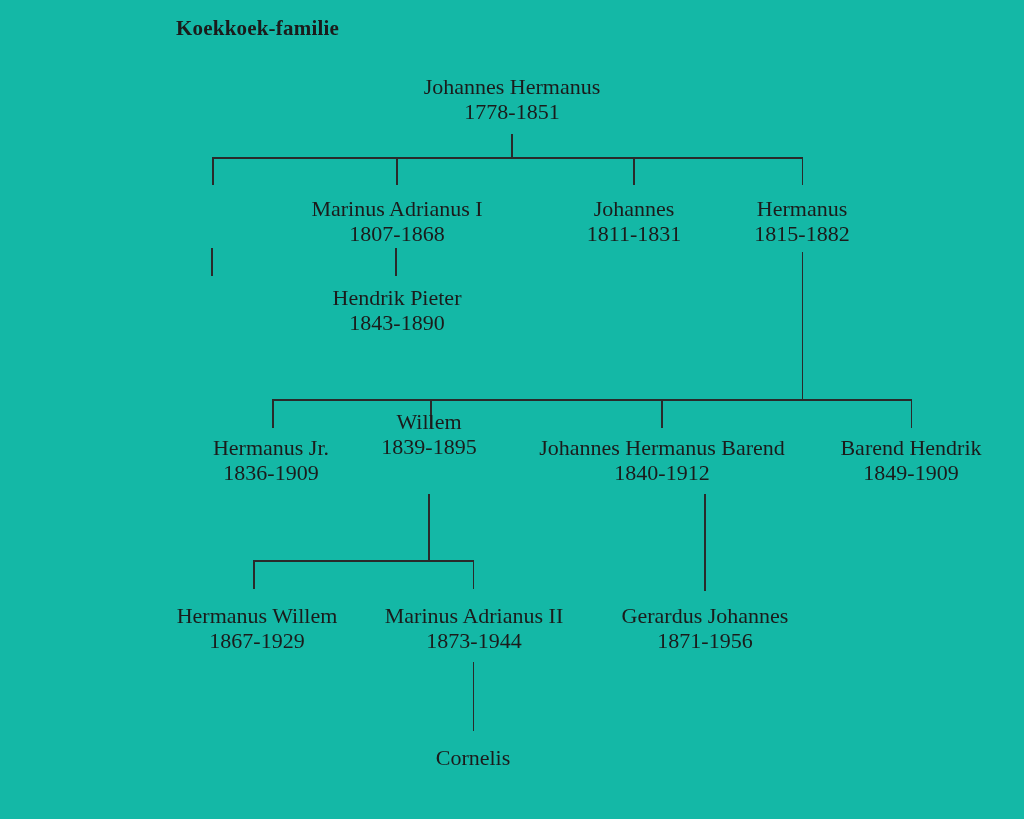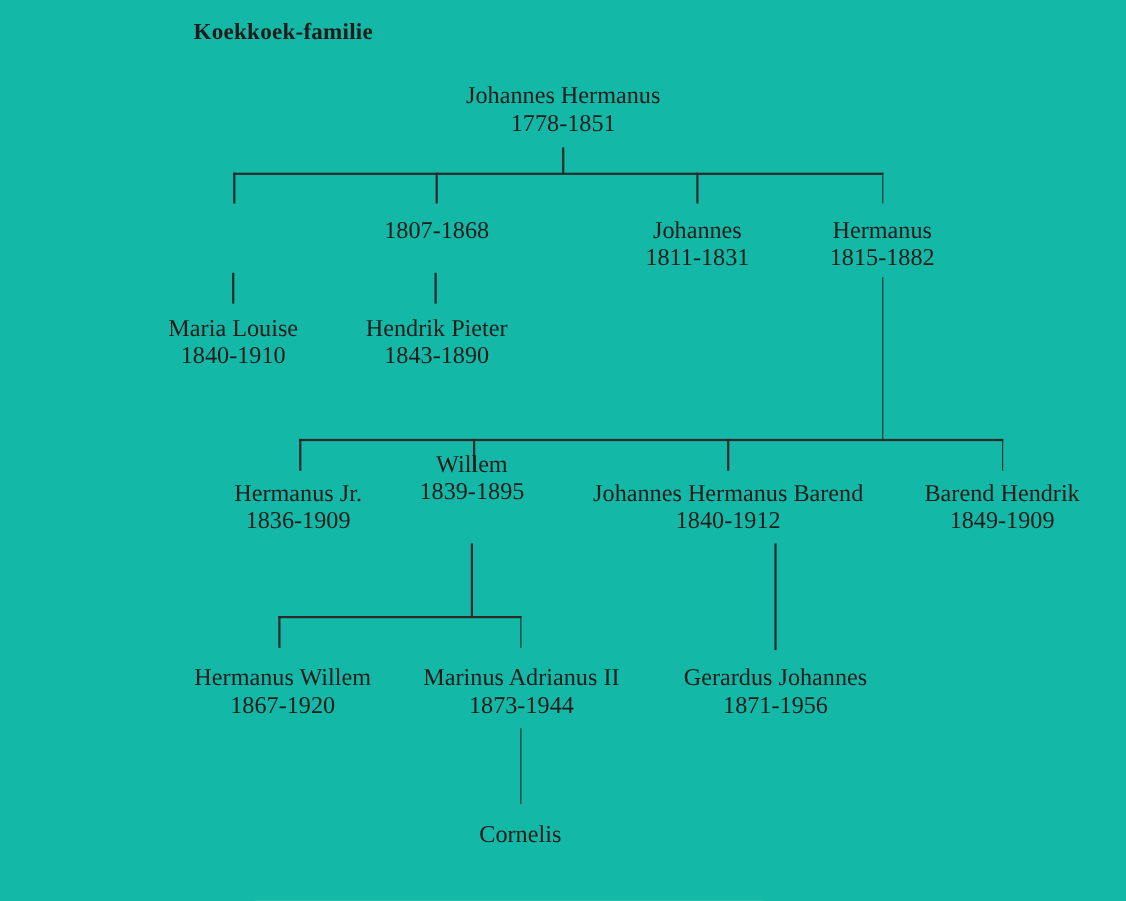--- a/index.html
+++ b/index.html
@@ -59,38 +59,35 @@
 
   <div class="vline" style="left:511px; top:134px; height:24px;"></div>
 
   <div class="hline" style="left:212px; top:157px; width:591px;"></div>
   <div class="vline" style="left:212px; top:157px; height:28px;"></div>
   <div class="vline" style="left:396px; top:157px; height:28px;"></div>
   <div class="vline" style="left:633px; top:157px; height:28px;"></div>
   <div class="vline" style="left:801.5px; top:157px; height:28px;"></div>
 
   <div class="node" style="left:397px; top:196px;">
+    <div>Marinus Adrianus I</div>
     <div>1807-1868</div>
   </div>
   <div class="node" style="left:634px; top:196px;">
     <div>Johannes</div>
     <div>1811-1831</div>
   </div>
   <div class="node" style="left:802px; top:196px;">
     <div>Hermanus</div>
     <div>1815-1882</div>
   </div>
 
   <div class="vline" style="left:211px; top:248px; height:28px;"></div>
   <div class="vline" style="left:395px; top:248px; height:28px;"></div>
 
-  <div class="node" style="left:212px; top:285px;">
-    <div>Maria Louise</div>
-    <div>1840-1910</div>
-  </div>
   <div class="node" style="left:397px; top:285px;">
     <div>Hendrik Pieter</div>
     <div>1843-1890</div>
   </div>
 
   <div class="vline" style="left:801.5px; top:252px; height:148px;"></div>
 
   <div class="hline" style="left:272px; top:399px; width:640px;"></div>
   <div class="vline" style="left:272px; top:399px; height:29px;"></div>
   <div class="vline" style="left:430px; top:399px; height:29px;"></div>
@@ -116,21 +113,21 @@
 
   <div class="vline" style="left:428px; top:494px; height:67px;"></div>
   <div class="hline" style="left:253px; top:560px; width:221px;"></div>
   <div class="vline" style="left:253px; top:560px; height:29px;"></div>
   <div class="vline" style="left:472.5px; top:560px; height:29px;"></div>
 
   <div class="vline" style="left:704px; top:494px; height:97px;"></div>
 
   <div class="node" style="left:257px; top:603px;">
     <div>Hermanus Willem</div>
-    <div>1867-1920</div>
+    <div>1867-1929</div>
   </div>
   <div class="node" style="left:474px; top:603px;">
     <div>Marinus Adrianus II</div>
     <div>1873-1944</div>
   </div>
   <div class="node" style="left:705px; top:603px;">
     <div>Gerardus Johannes</div>
     <div>1871-1956</div>
   </div>
 

